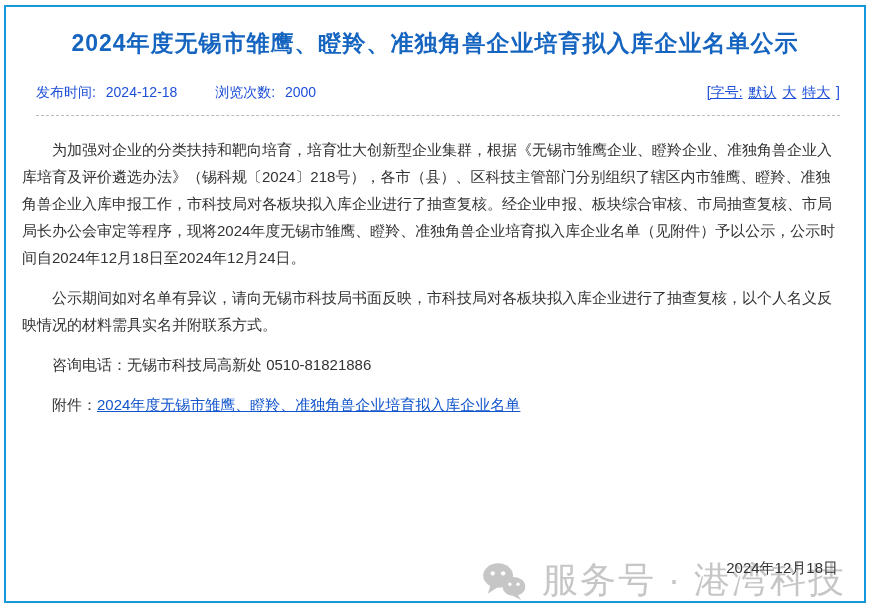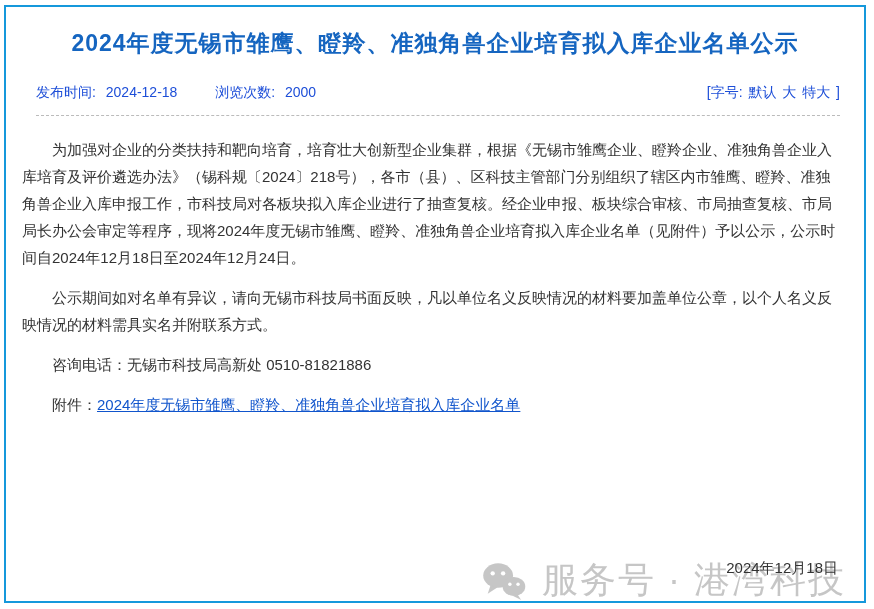--- a/index.html
+++ b/index.html
@@ -33,21 +33,21 @@
     margin-top: 25px;
     padding: 0 24px 0 30px;
     display: flex;
     justify-content: space-between;
     align-items: center;
     font-size: 14px;
     color: #1d4ed8;
   }
   .meta-left span { margin-right: 6px; }
   .meta-left .gap { display: inline-block; width: 18px; }
-  .fontsize-control span { margin-left: 2px; }
+  .fontsize-control span { margin-left: 2px; text-decoration: underline; }
   .fontsize-control .opt { cursor: pointer; }
   .divider {
     margin: 13px 24px 0 30px;
     border-top: 1px dashed #bbbbbb;
     height: 0;
   }
   .article {
     margin-top: 20px;
     padding: 0 28px 0 16px;
     font-size: 15px;
@@ -111,21 +111,21 @@
         <span class="opt">大</span>
         <span class="opt">特大</span>
         <span>]</span>
       </div>
     </div>
 
     <div class="divider"></div>
 
     <div class="article">
       <p>为加强对企业的分类扶持和靶向培育，培育壮大创新型企业集群，根据《无锡市雏鹰企业、瞪羚企业、准独角兽企业入库培育及评价遴选办法》（锡科规〔2024〕218号），各市（县）、区科技主管部门分别组织了辖区内市雏鹰、瞪羚、准独角兽企业入库申报工作，市科技局对各板块拟入库企业进行了抽查复核。经企业申报、板块综合审核、市局抽查复核、市局局长办公会审定等程序，现将2024年度无锡市雏鹰、瞪羚、准独角兽企业培育拟入库企业名单（见附件）予以公示，公示时间自2024年12月18日至2024年12月24日。</p>
-      <p>公示期间如对名单有异议，请向无锡市科技局书面反映，凡以单位名义反映情况的材料要加盖单位公章，以个人名义反映情况的材料需具实名并附联系方式。</p>
+      <p>公示期间如对名单有异议，请向无锡市科技局书面反映，市科技局对各板块拟入库企业进行了抽查复核，以个人名义反映情况的材料需具实名并附联系方式。</p>
       <p>咨询电话：无锡市科技局高新处 0510-81821886</p>
       <p><span>附件：</span><a class="attachment-link">2024年度无锡市雏鹰、瞪羚、准独角兽企业培育拟入库企业名单</a></p>
     </div>
 
     <div class="footer">
       <div class="date">2024年12月18日</div>
     </div>
 
     <div class="watermark">
       <span class="wechat-icon">

